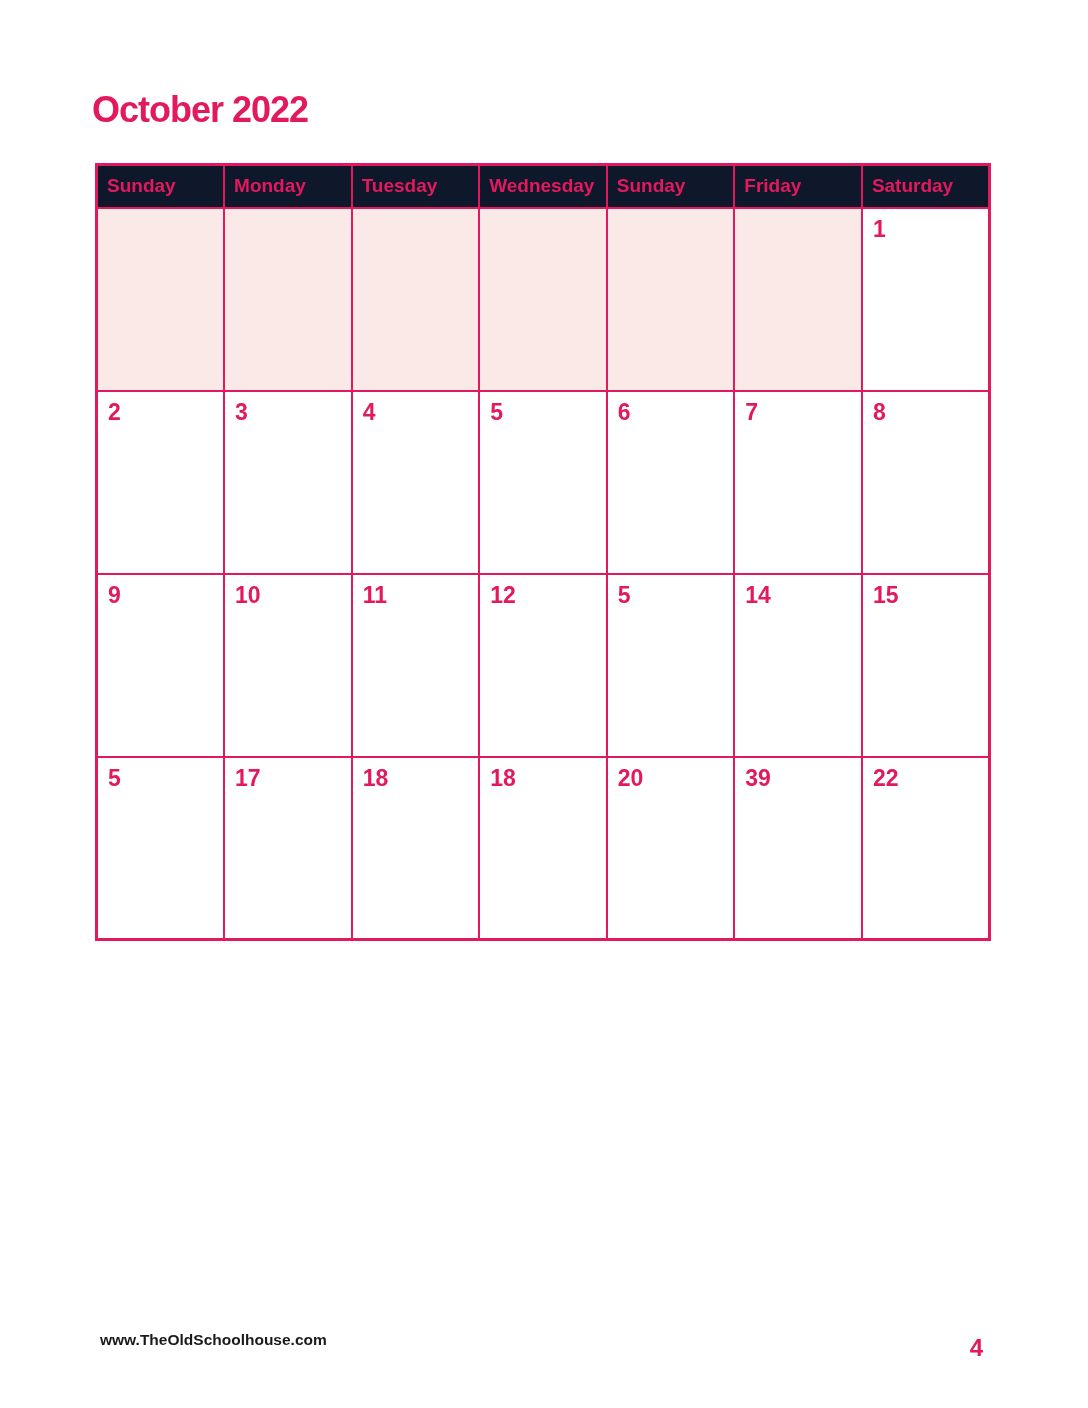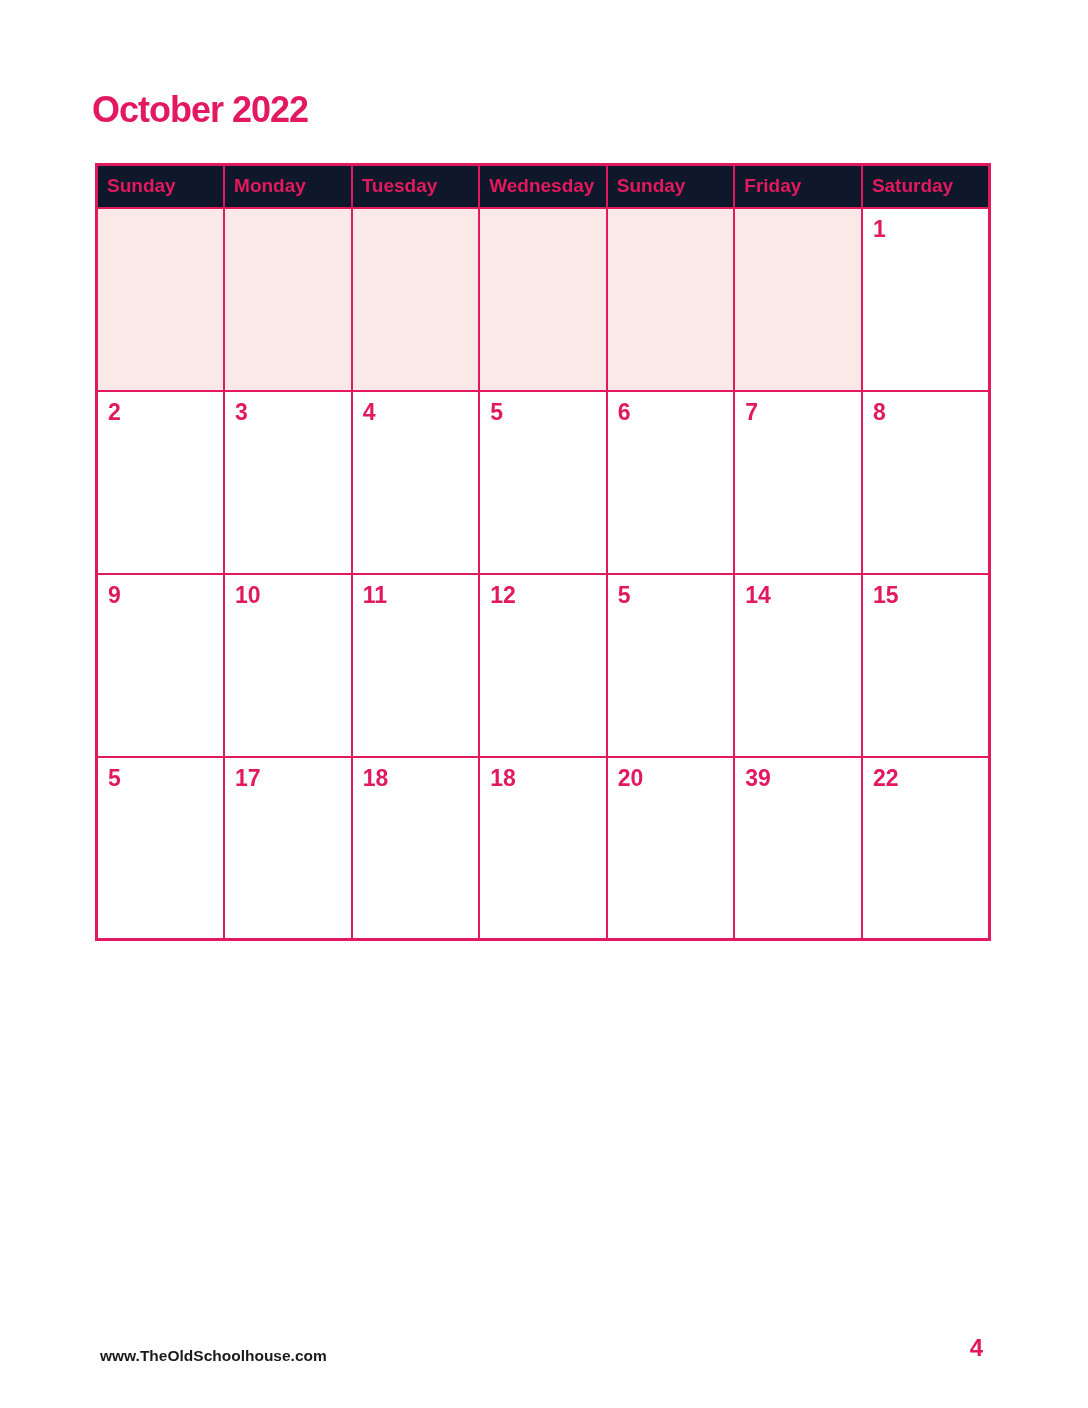--- a/index.html
+++ b/index.html
@@ -74,21 +74,21 @@
   .footer-planner {
     color: var(--accent);
     font-size: 22px;
     font-weight: 700;
     line-height: 1.2;
   }
   .footer-website {
     color: var(--footer-ink);
     font-size: 15.5px;
     font-weight: 700;
-    margin-top: 21px;
+    margin-top: 5px;
     line-height: 1.2;
   }
   .footer-page-number {
     color: var(--accent);
     font-size: 24px;
     font-weight: 700;
     margin-top: 8px;
     padding-right: 8px;
   }
 </style>

